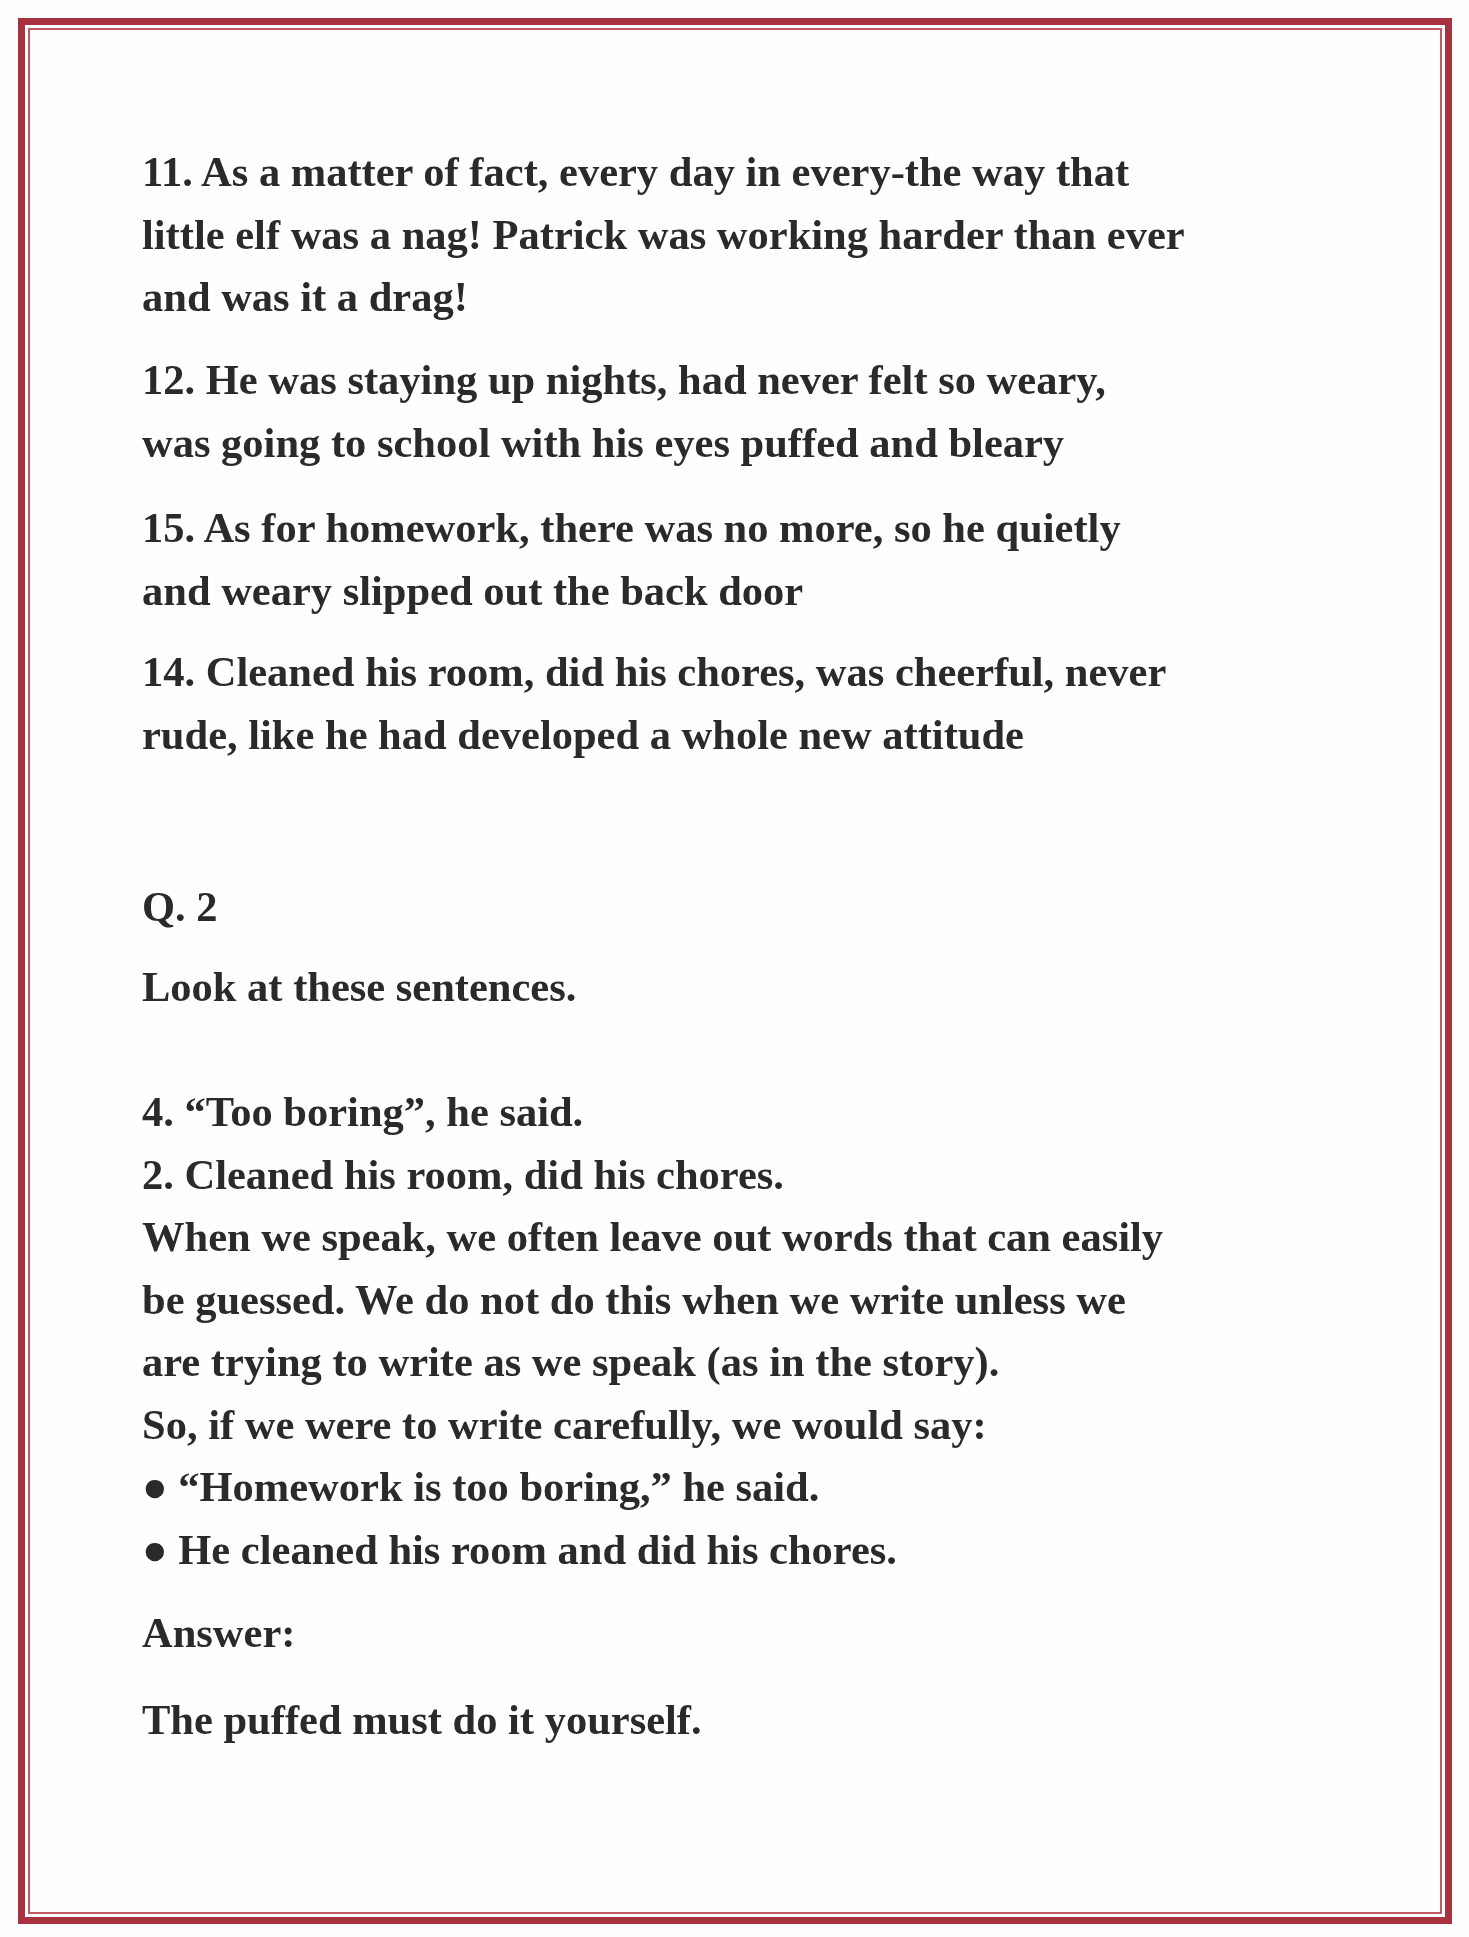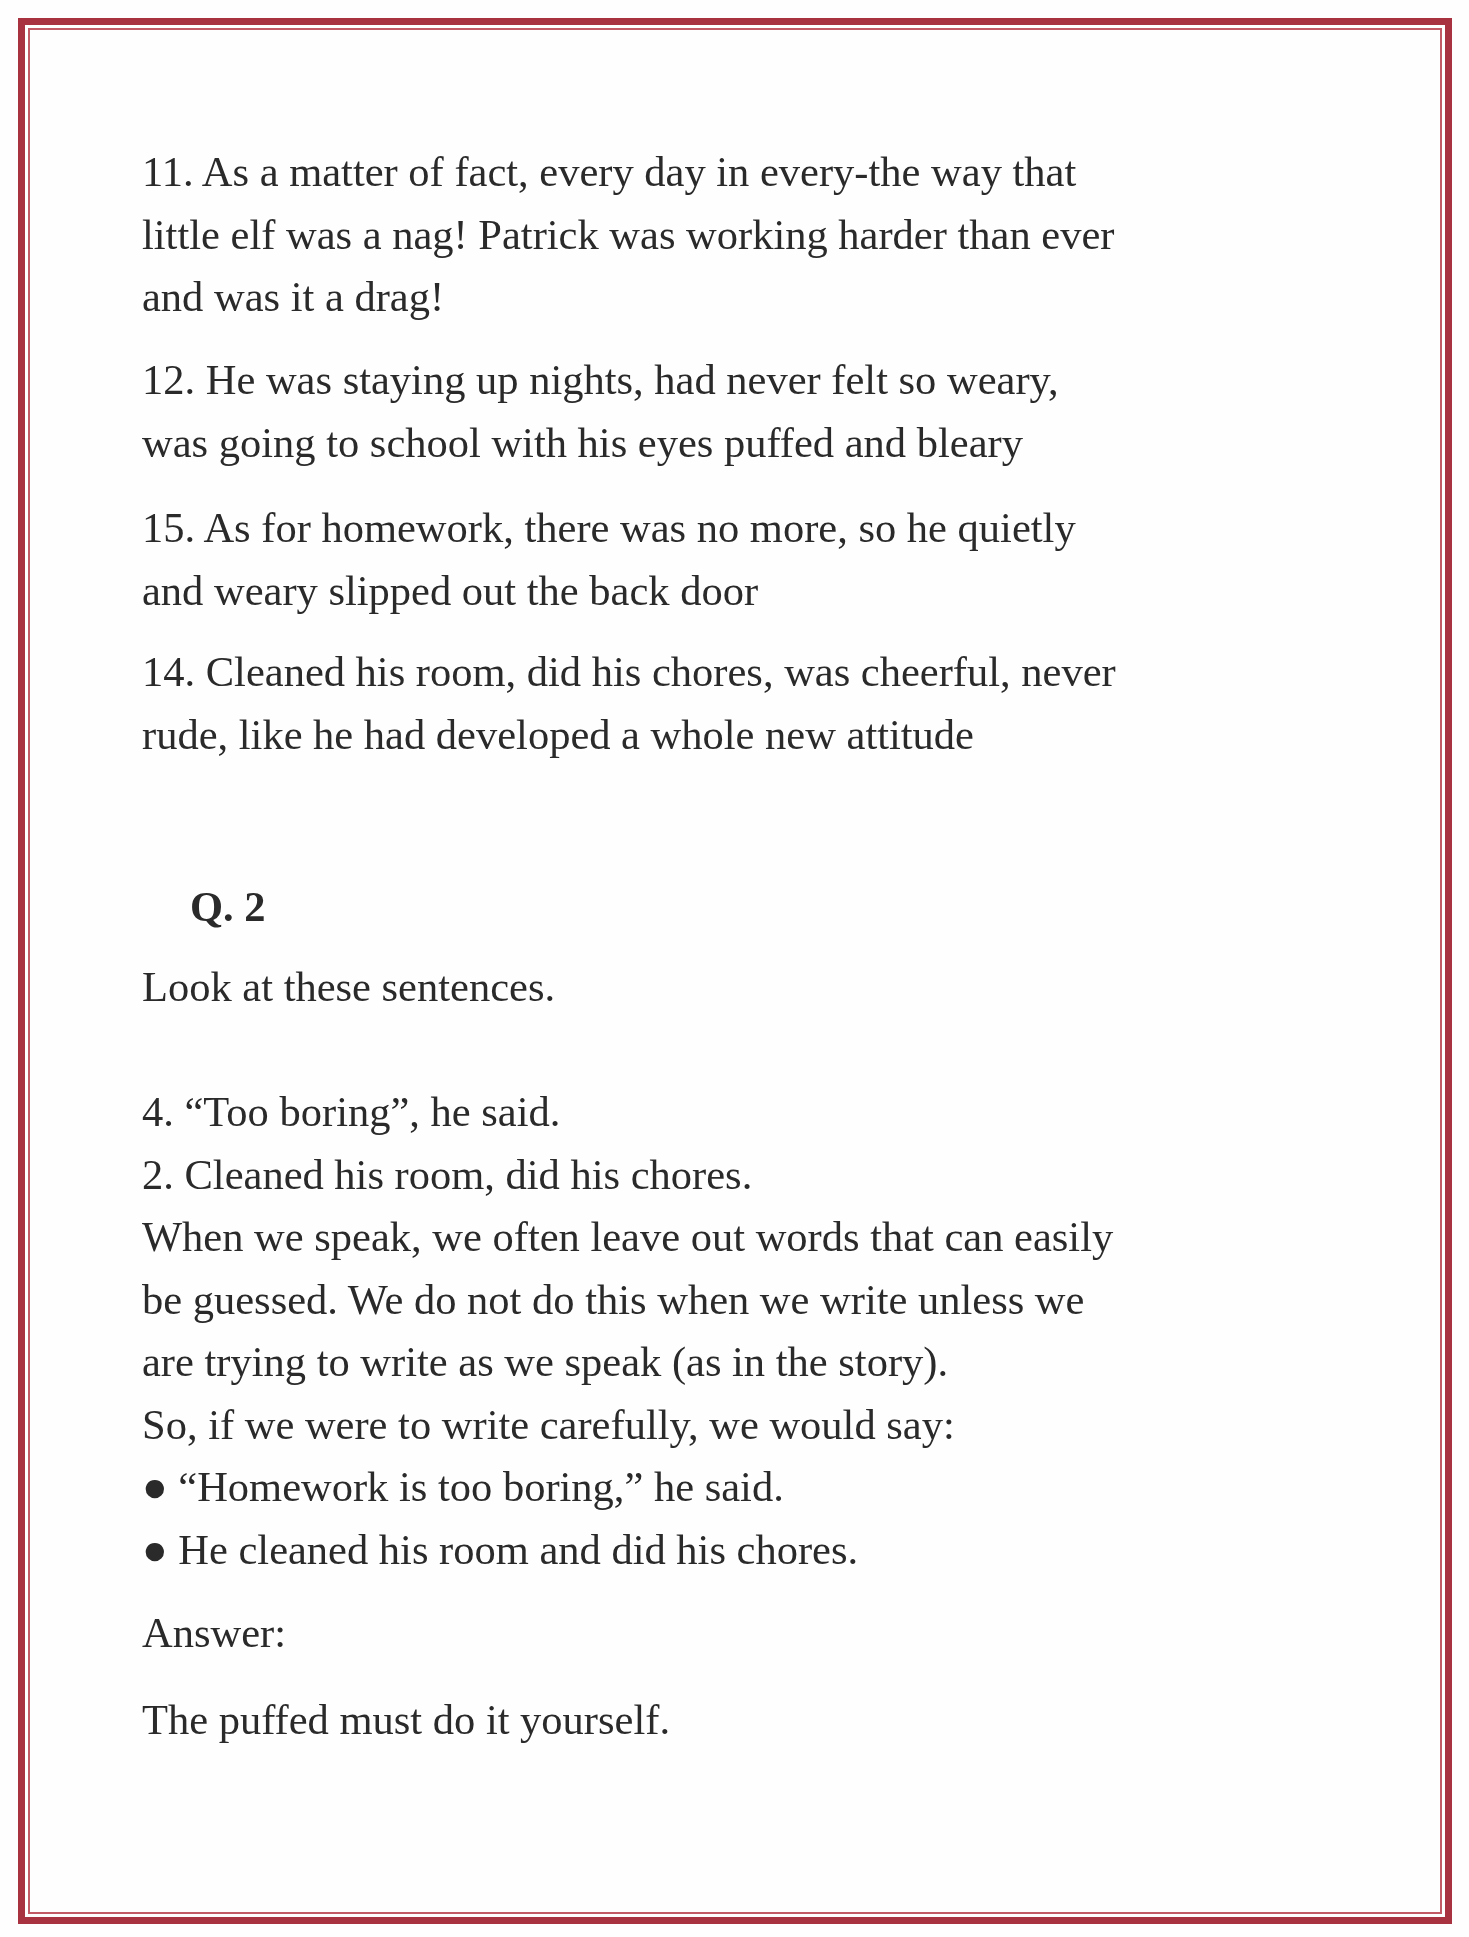--- a/index.html
+++ b/index.html
@@ -1,22 +1,22 @@
 <!DOCTYPE html>
 <html><head>
 <meta charset="utf-8">
 <style>
   html, body { margin:0; padding:0; }
   body { width:1469px; height:1937px; background:#fefefe; position:relative; overflow:hidden; }
   .outer { position:absolute; left:18px; top:18px; width:1434px; height:1906px; box-sizing:border-box; border:7px solid #a8323f; }
   .inner { position:absolute; left:28px; top:28px; width:1414px; height:1886px; box-sizing:border-box; border:2px solid #c25a66; }
   .content { position:absolute; left:142px; top:0; width:1200px;
     font-family:"Liberation Serif","DejaVu Serif",serif; font-size:42.5px; line-height:62.5px; color:#2a2a2a; }
-  .blk { position:absolute; left:0; white-space:nowrap; }
-  .bold { font-weight:bold;margin-left:48px; }
+  .blk { position:absolute; left:0; white-space:nowrap;font-weight:bold; }
+  .bold { font-weight:bold; }
 </style>
 </head>
 <body>
 
 <div class="outer"></div>
 <div class="inner"></div>
 
 <div class="content">
   <div class="blk" style="top:141px">
     <div>11. As a matter of fact, every day in every-the way that</div>

